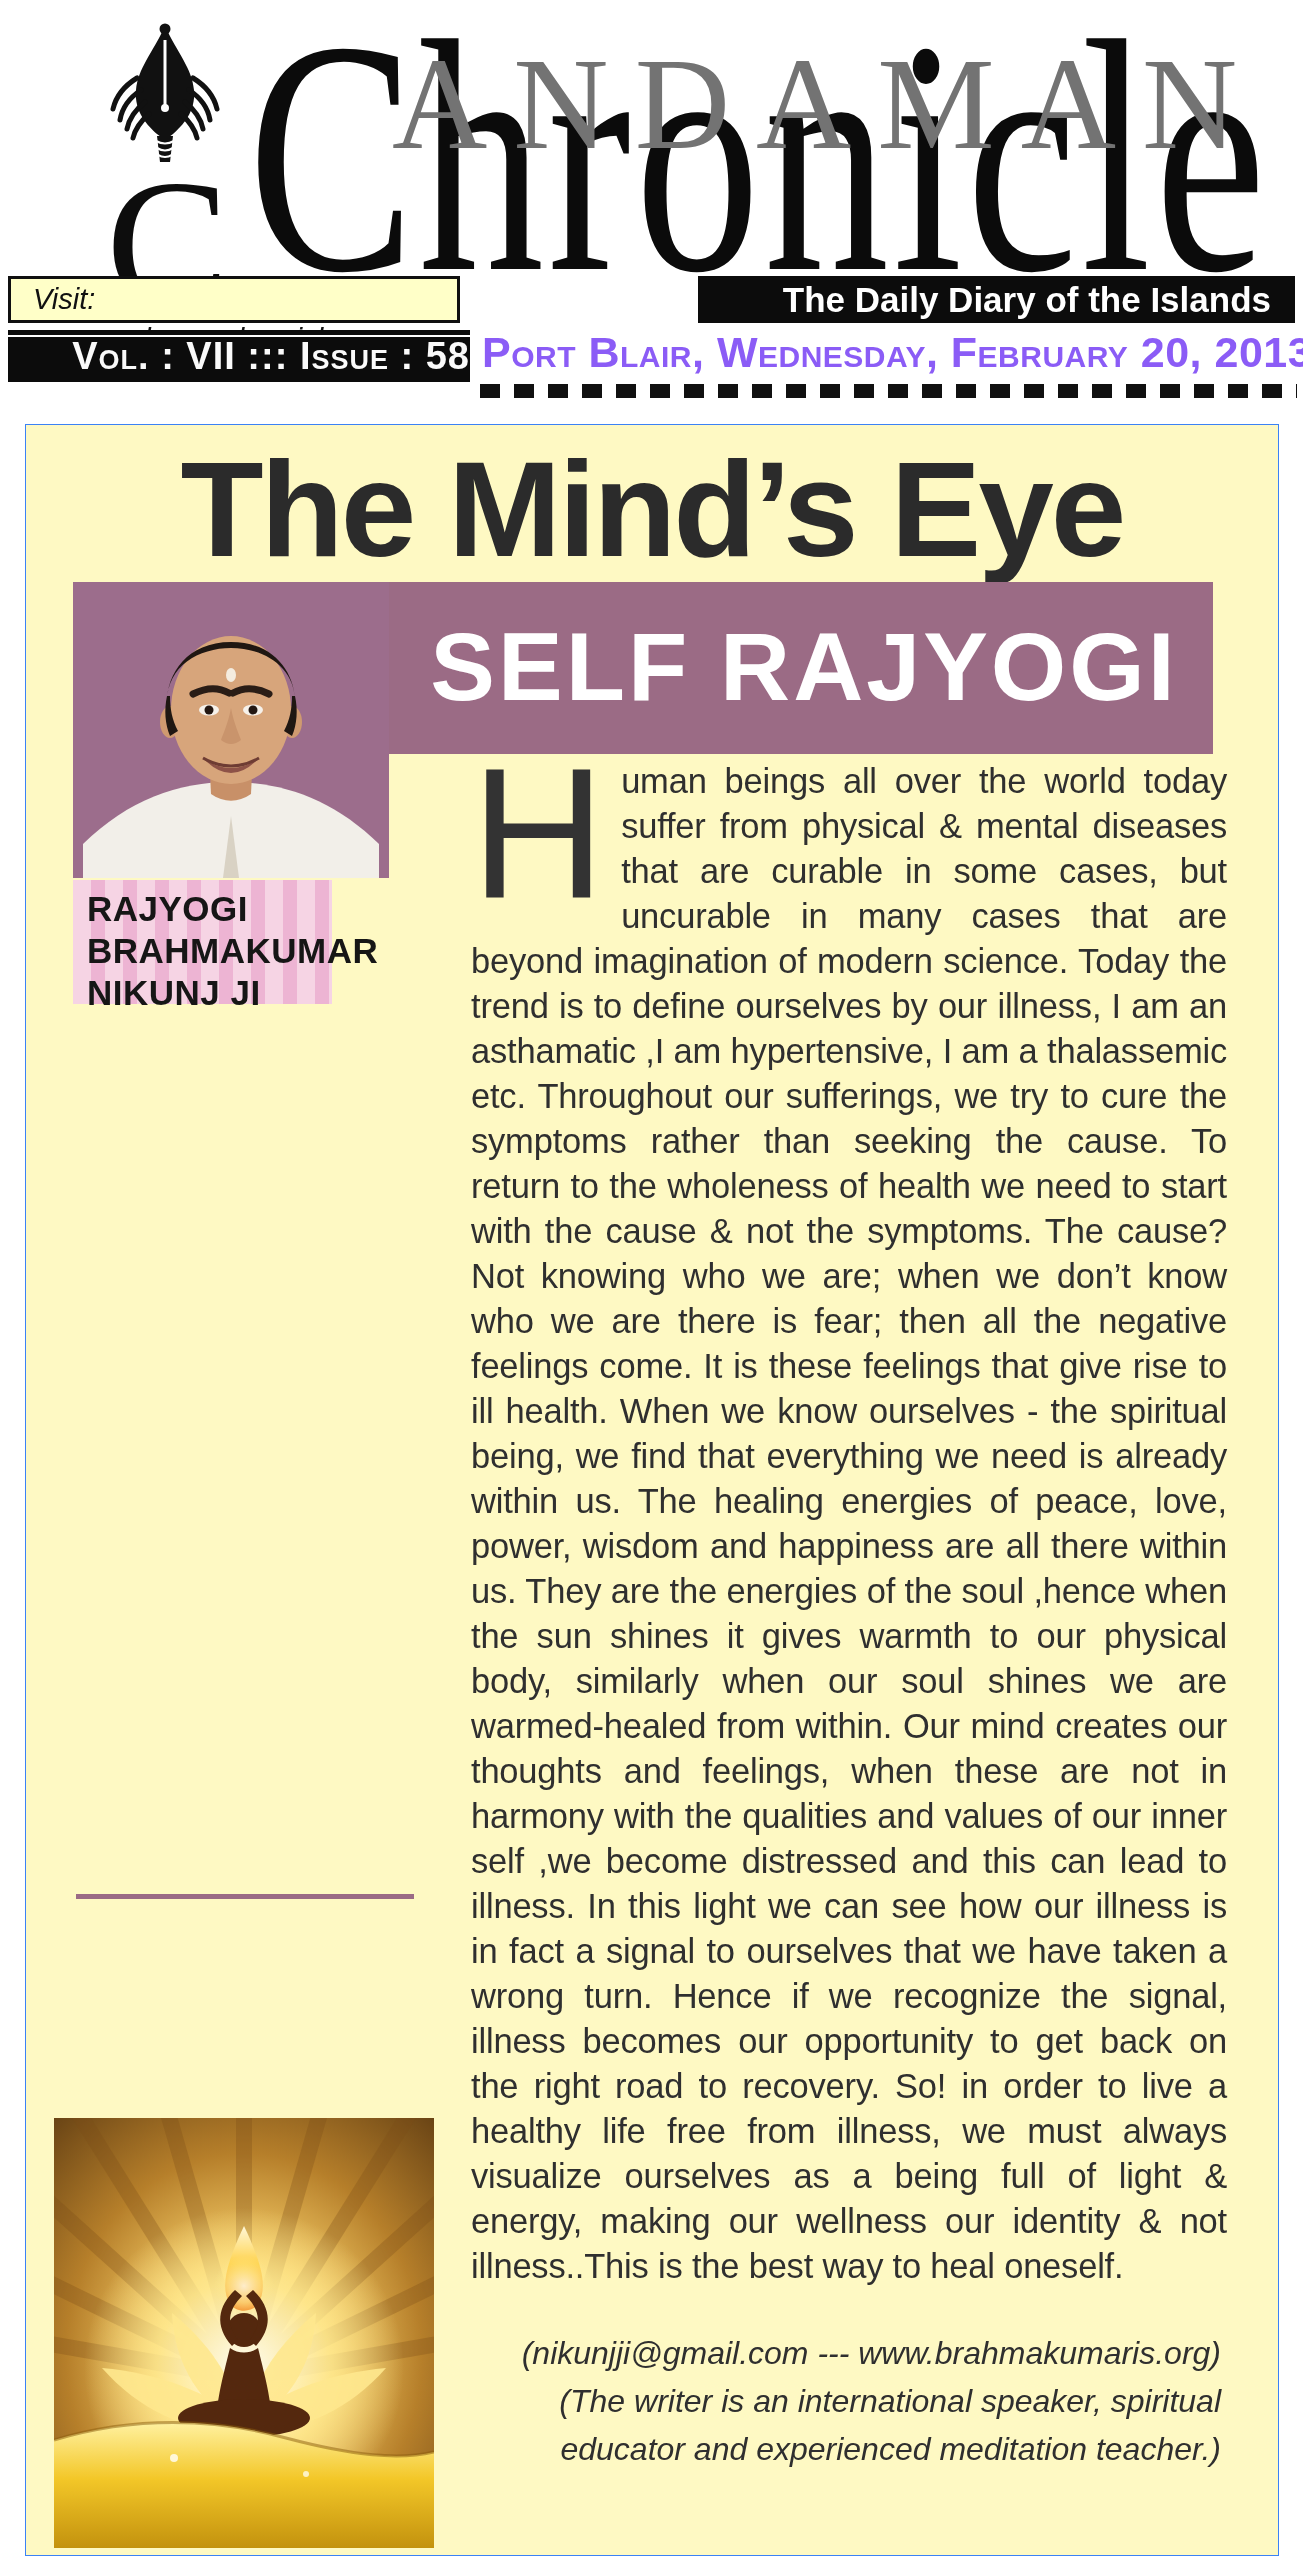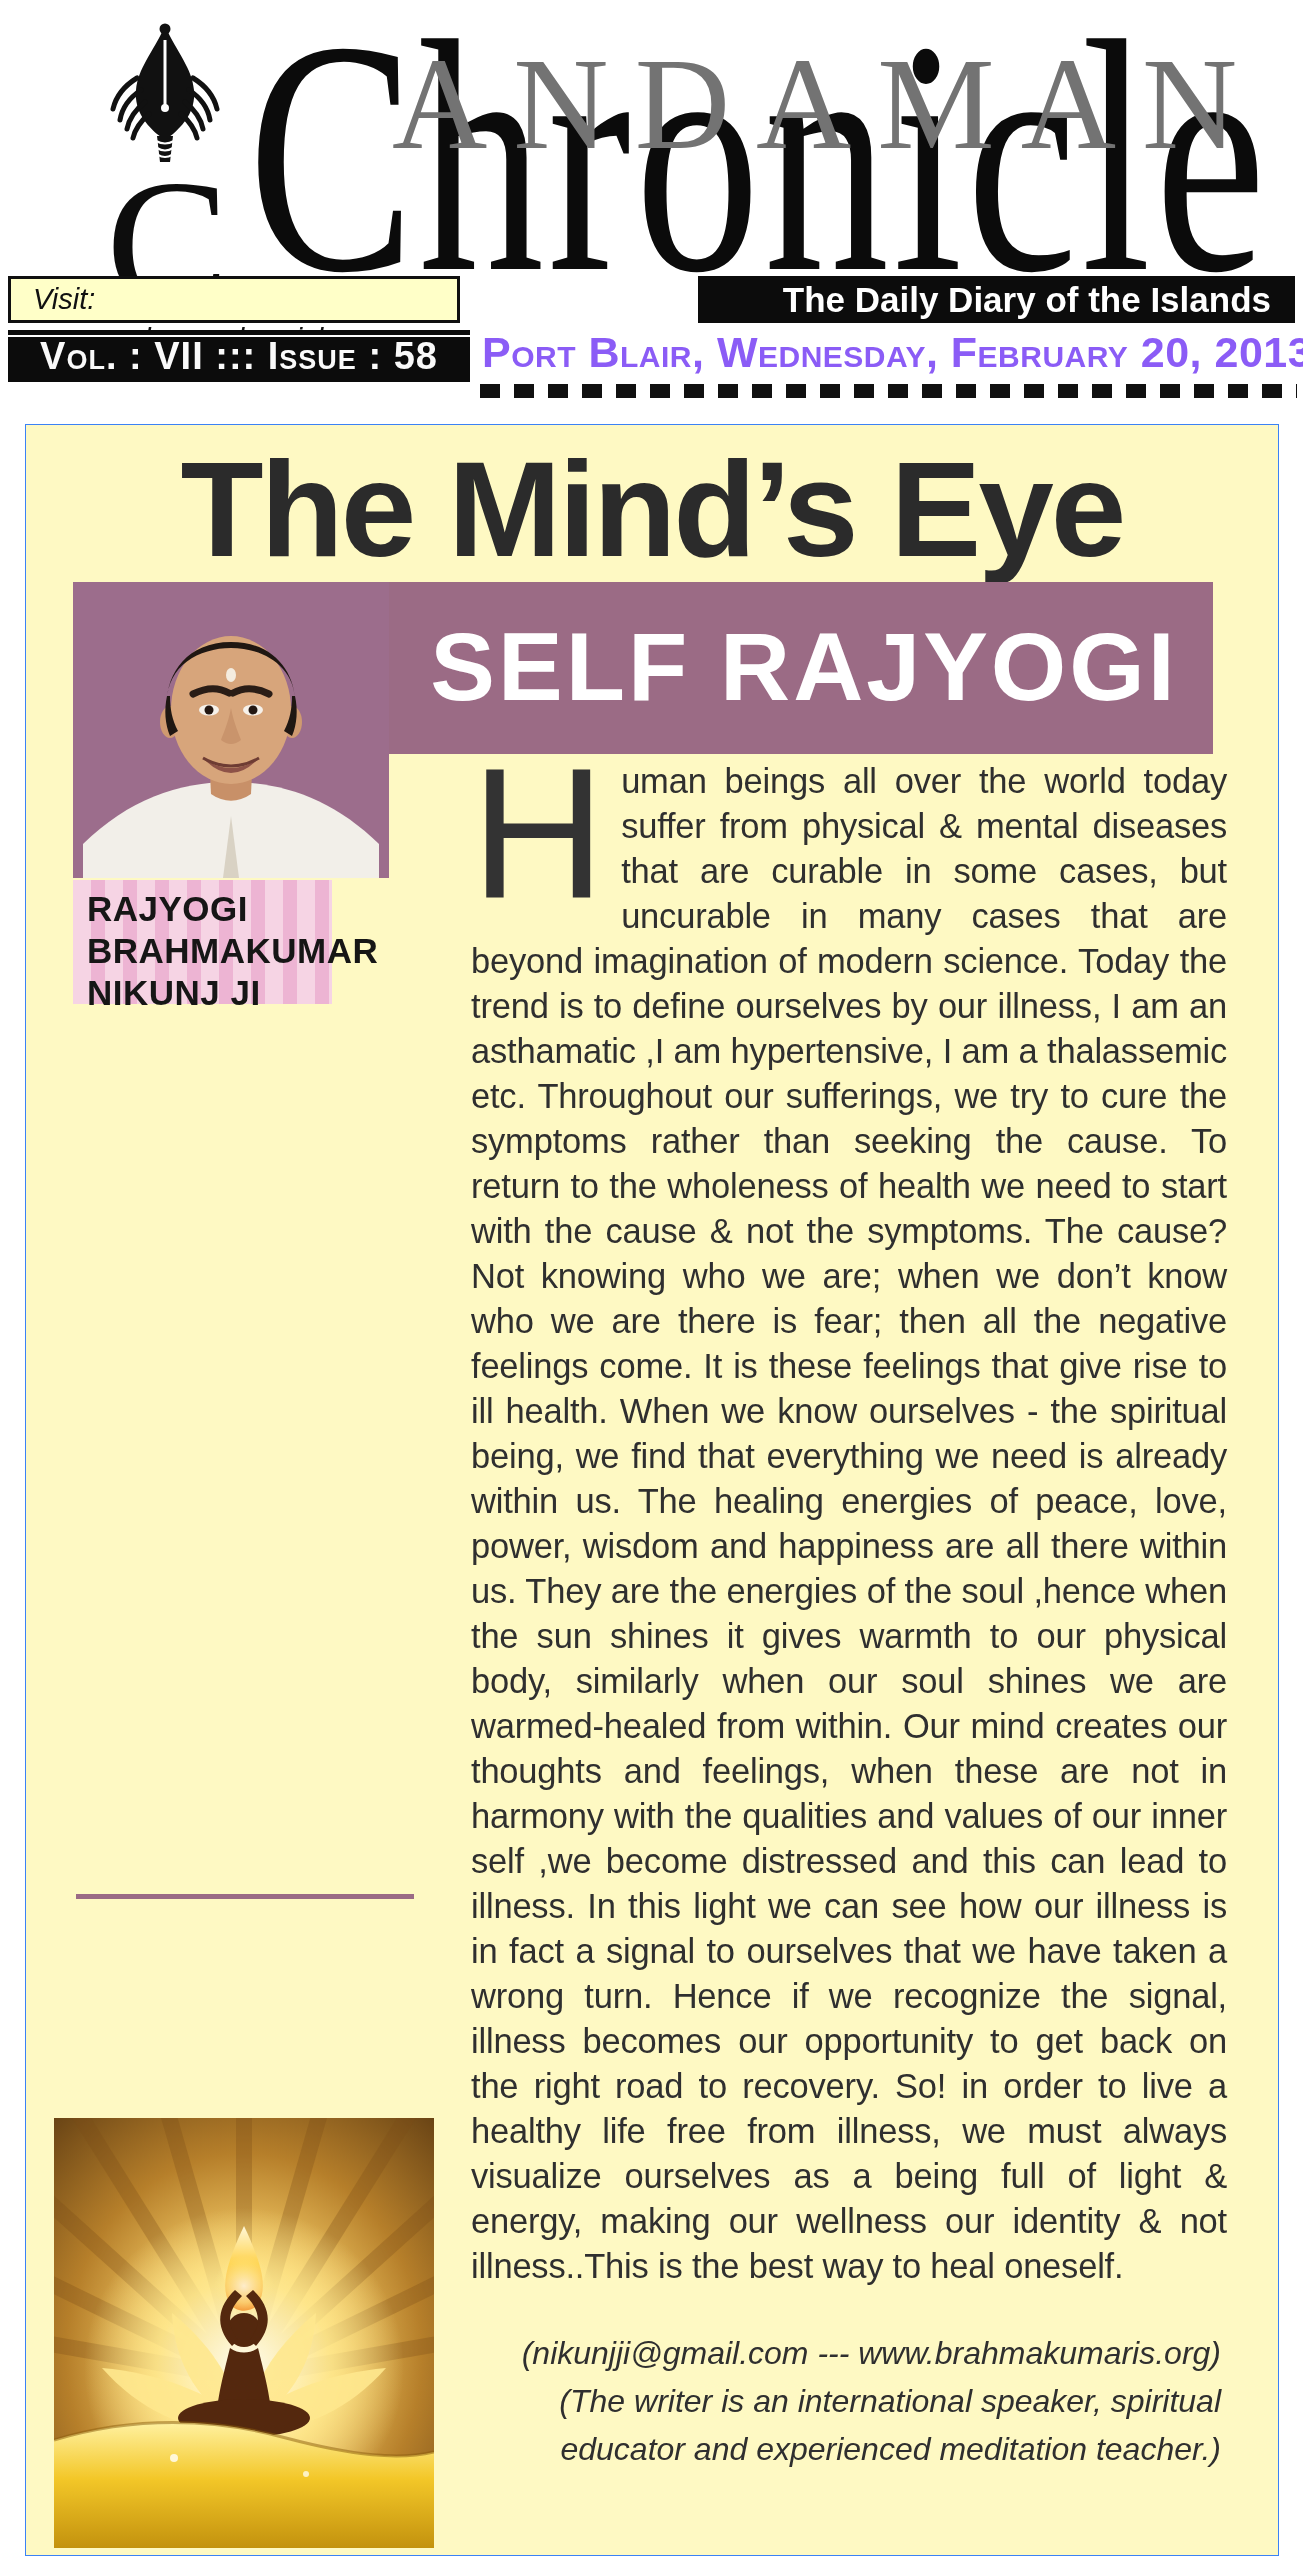--- a/index.html
+++ b/index.html
@@ -16,21 +16,21 @@
           transform:scaleY(1.33);transform-origin:top left;white-space:nowrap;}
   .brand-top{position:absolute;left:392px;top:38px;font-family:"Liberation Serif",serif;
           font-size:132px;line-height:1;letter-spacing:26px;color:#737373;white-space:nowrap;}
   .visit-box{position:absolute;left:8px;top:276px;width:452px;height:47px;box-sizing:border-box;
           background:var(--c-visit_yellow,#ffffc8);border:3px solid #101010;
           font-style:italic;font-size:29px;line-height:40px;padding-left:22px;color:#111;}
   .tagline-bar{position:absolute;left:698px;top:276px;width:597px;height:47px;box-sizing:border-box;
           background:#0c0c0c;color:#fff;font-weight:bold;font-size:35px;
           line-height:47px;text-align:right;padding-right:24px;}
   .vol-box{position:absolute;left:8px;top:330px;width:462px;height:52px;background:#0c0c0c;
-          color:#fafafa;text-align:center;font-variant:small-caps;font-weight:bold;
+          color:#fafafa;text-align:right;font-variant:small-caps;font-weight:bold;
           font-size:38px;line-height:52px;letter-spacing:1px;
           box-shadow:inset 0 5px 0 #0c0c0c, inset 0 7px 0 #ffffff;}
   .dateline{position:absolute;left:482px;top:329px;width:815px;font-weight:bold;
           font-variant:small-caps;font-size:43px;line-height:1.1;letter-spacing:.5px;
           color:#8b5cf6;white-space:nowrap;}
   .dash-rule{position:absolute;left:480px;top:384px;width:817px;height:14px;
           background:repeating-linear-gradient(to right,#101010 0 20px,transparent 20px 34px);}
 
   
   .article-box{position:absolute;left:25px;top:424px;width:1252px;height:2130px;

